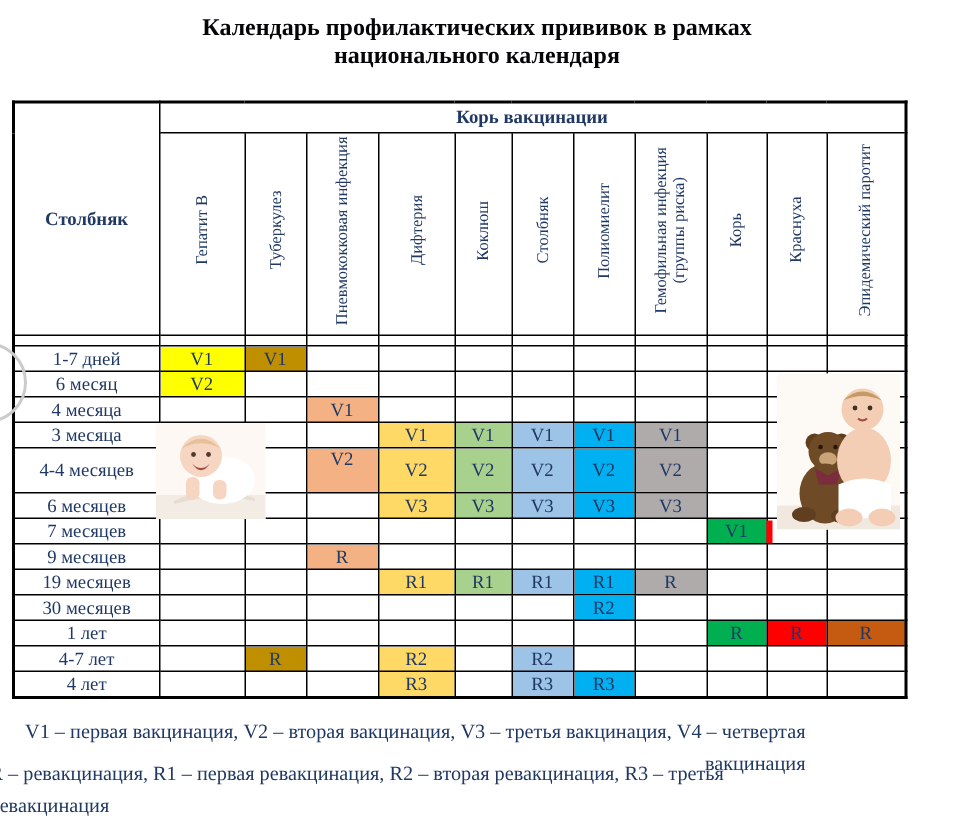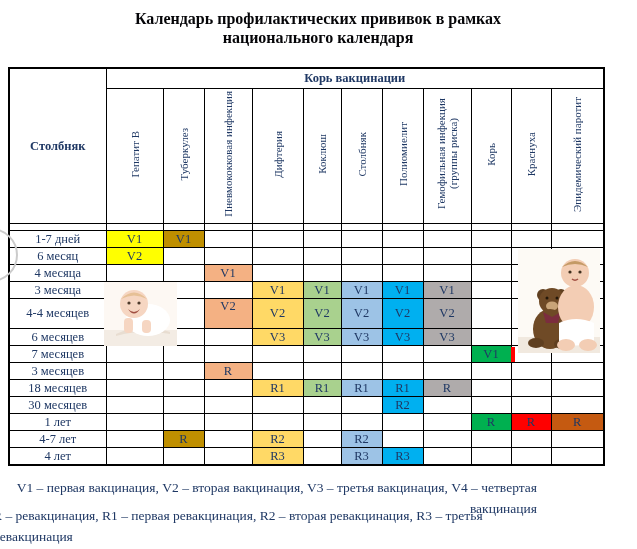--- a/index.html
+++ b/index.html
@@ -196,35 +196,35 @@
         <td></td>
         <td></td>
         <td></td>
         <td></td>
         <td></td>
         <td style="background: rgb(0, 176, 80);">V1</td>
         <td></td>
         <td></td>
       </tr>
       <tr class="row">
-        <td class="age">3 месяцев</td>
+        <td class="age">9 месяцев</td>
         <td></td>
         <td></td>
         <td style="background: rgb(244, 177, 131);">R</td>
         <td></td>
         <td></td>
         <td></td>
         <td></td>
         <td></td>
         <td></td>
         <td></td>
         <td></td>
       </tr>
       <tr class="row">
-        <td class="age">18 месяцев</td>
+        <td class="age">19 месяцев</td>
         <td></td>
         <td></td>
         <td></td>
         <td style="background: rgb(255, 217, 102);">R1</td>
         <td style="background: rgb(169, 209, 142);">R1</td>
         <td style="background: rgb(157, 195, 230);">R1</td>
         <td style="background: rgb(0, 176, 240);">R1</td>
         <td style="background: rgb(175, 171, 171);">R</td>
         <td></td>
         <td></td>

